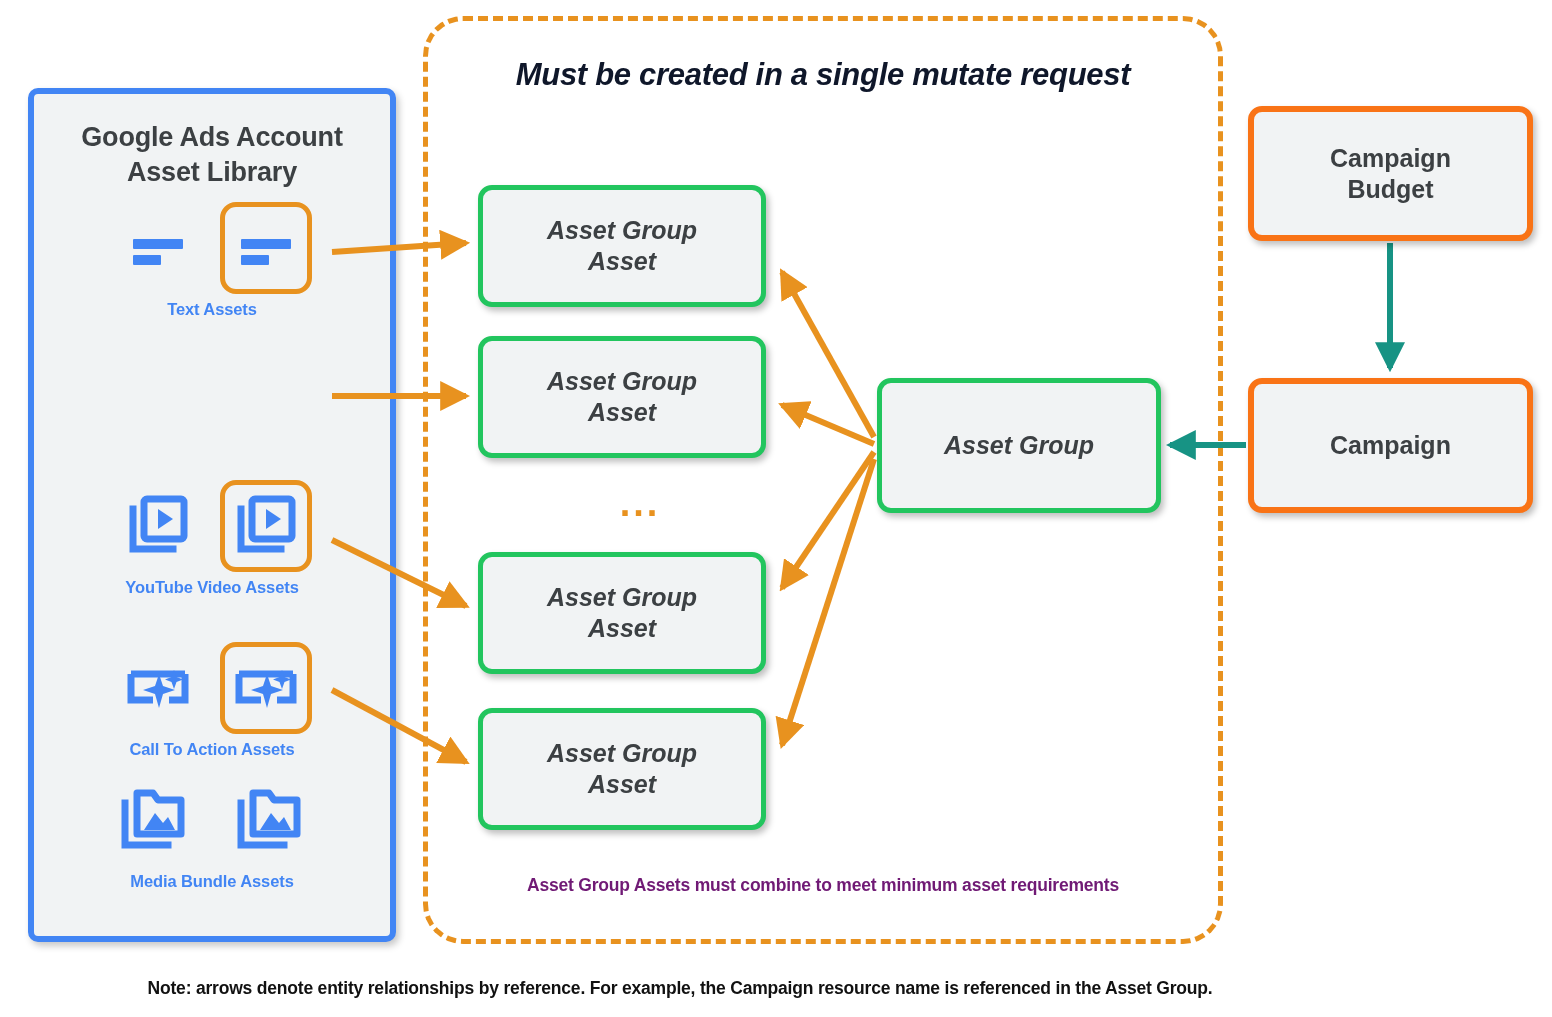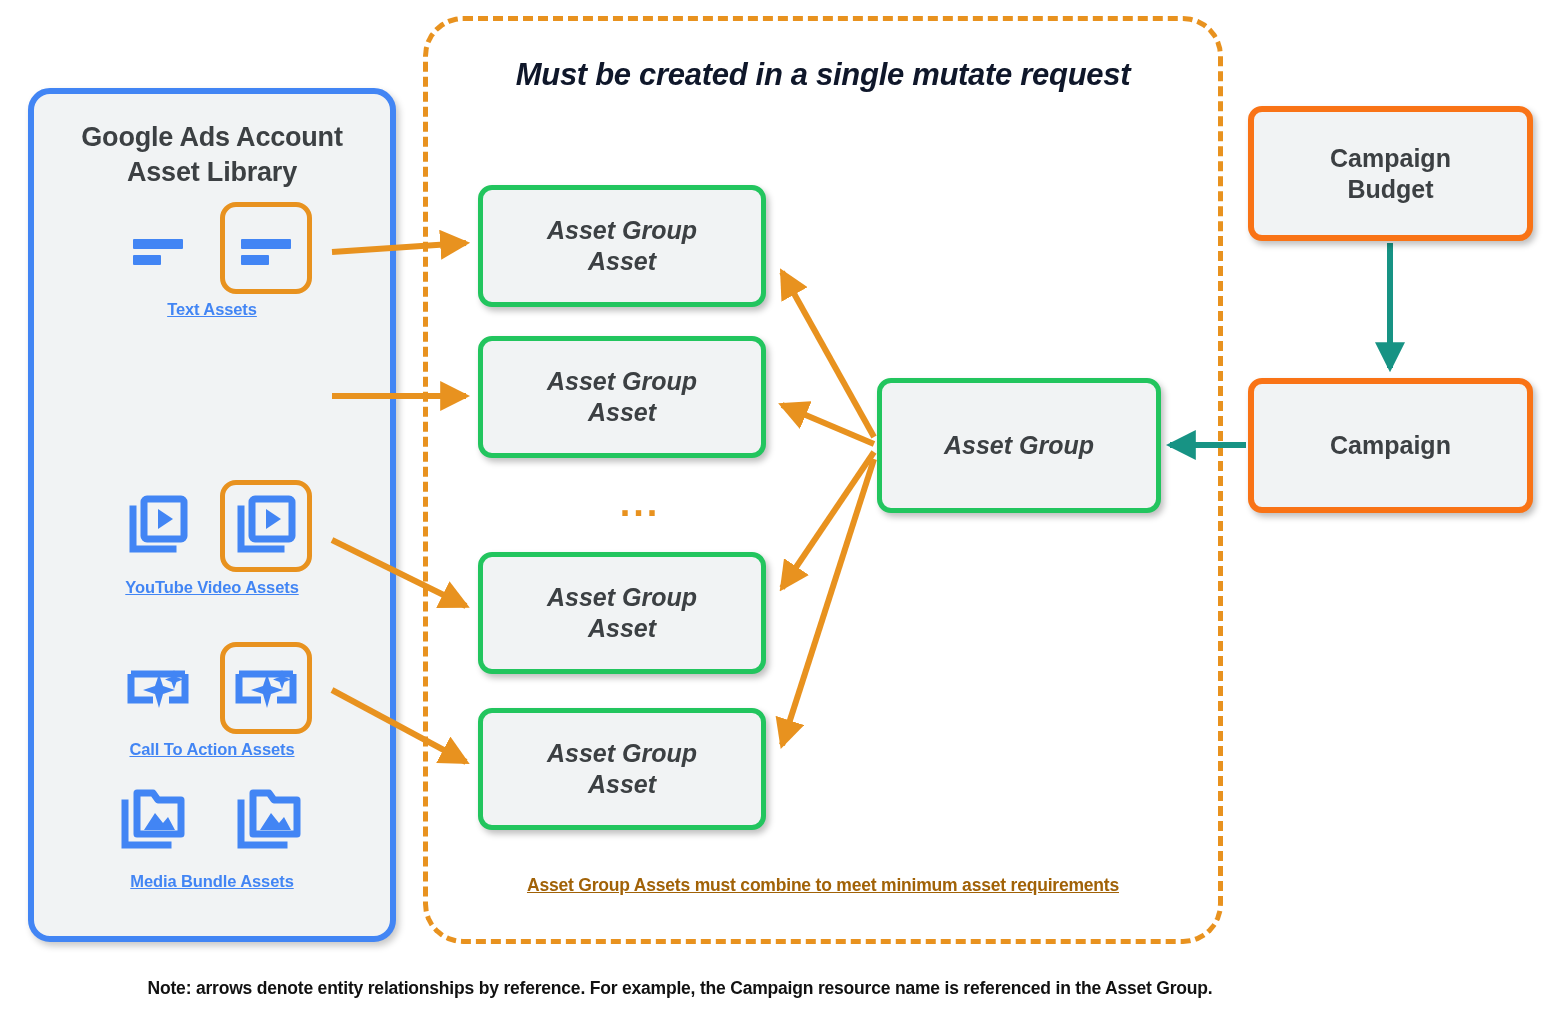--- a/index.html
+++ b/index.html
@@ -30,21 +30,21 @@
 
   
   .library-panel {
     position: absolute;
     left: 28px;
     top: 88px;
     width: 368px;
     height: 854px;
     background: #f1f3f4;
     border: 6px solid #4285f4;
-    border-radius: 22px;
+    border-radius: 10px;
     box-sizing: border-box;
     box-shadow: 3px 4px 7px rgba(0,0,0,0.22);
     z-index: 2;
     padding-left: 8px;
   }
   .library-title {
     position: absolute;
     left: 0;
     top: 26px;
     width: 100%;
@@ -81,21 +81,20 @@
     border: 5px solid #e8921f;
     border-radius: 16px;
   }
   .asset-caption {
     text-align: center;
     font-size: 16.5px;
     font-weight: bold;
     color: #4285f4;
     margin-top: 6px;
     letter-spacing: -0.1px;
-    text-decoration: underline;
   }
 
   
   .mutate-box {
     position: absolute;
     left: 423px;
     top: 16px;
     width: 800px;
     height: 928px;
     border: 5px dashed #e8921f;
@@ -119,24 +118,23 @@
     z-index: 3;
   }
   .mutate-footnote {
     position: absolute;
     left: 437px;
     top: 875px;
     width: 772px;
     text-align: center;
     font-size: 17.5px;
     font-weight: bold;
-    color: #a16207;
+    color: #701a75;
     letter-spacing: -0.2px;
     z-index: 3;
-    text-decoration: underline;
   }
 
   
   .node {
     position: absolute;
     background: #f1f3f4;
     box-sizing: border-box;
     border-radius: 14px;
     display: flex;
     align-items: center;

